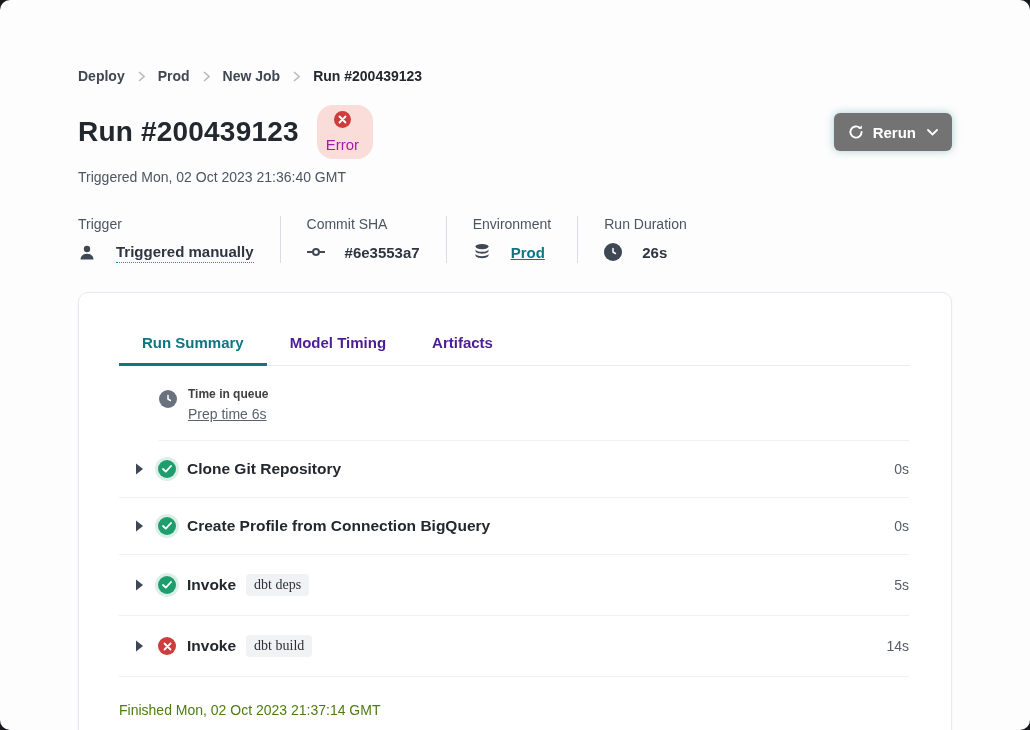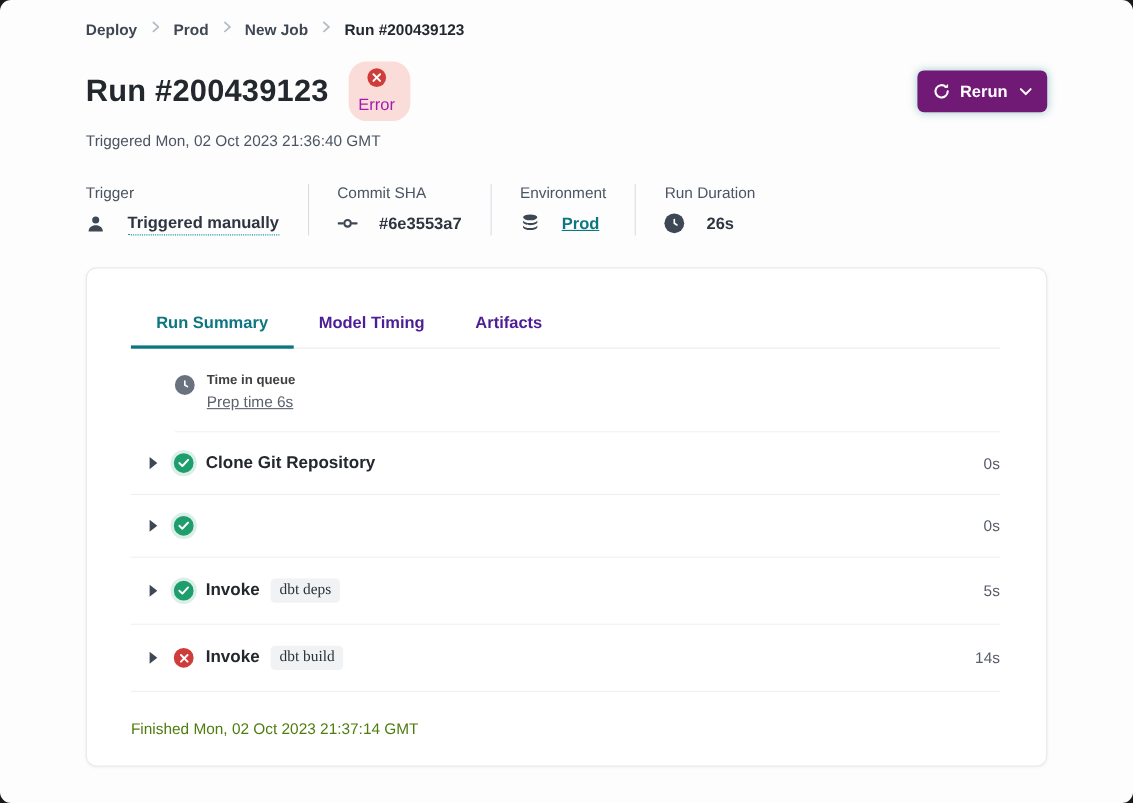--- a/index.html
+++ b/index.html
@@ -12,22 +12,22 @@
   .page{
     position:absolute;inset:0;
     background:#fdfdfd;
     border-radius:10px;
     overflow:hidden;
   }
   .content{padding:0 78px;}
 
   
   .breadcrumb{
-    margin-top:19px;
-    display:flex;align-items:flex-start;gap:13px;
+    margin-top:68px;
+    display:flex;align-items:center;gap:13px;
     font-size:14px;font-weight:600;color:#3f4754;
   }
   .crumb{cursor:pointer;}
   .crumb-sep svg{display:block;}
   .crumb-current{font-weight:700;color:#23272e;}
 
   
   .header-row{
     margin-top:21px;
     display:flex;align-items:center;justify-content:space-between;
@@ -41,21 +41,21 @@
     font-size:15px;color:#a21caf;flex-direction:column;
   }
   .icon-circle{border-radius:50%;display:inline-flex;align-items:center;justify-content:center;flex:none;}
   .red-bg{background:#ce3c3c;}
   .green-bg{background:#1f9e6d;box-shadow:0 0 0 3px rgba(31,158,109,.16);}
   .gray-bg{background:#6a7280;}
   .dark-bg{background:#3e4754;}
 
   .rerun-btn{
     display:flex;align-items:center;gap:9px;
-    background:#701a75;color:#fff;
+    background:#737373;color:#fff;
     border:none;border-radius:6px;
     padding:0 14px;height:38px;
     font-family:inherit;font-size:15px;font-weight:700;
     cursor:pointer;
     box-shadow:0 0 8px rgba(13,118,128,.35);
   }
   .triggered-line{margin-top:10px;font-size:14px;color:#4b5563;}
 
   
   .meta-row{margin-top:31px;display:flex;align-items:stretch;}
@@ -285,20 +285,21 @@
           <span class="caret">
               <svg width="9" height="12" viewBox="0 0 9 12">
                 <path d="M1 0.5l7 5.5-7 5.5z" fill="#3e4754"></path>
               </svg>
             </span>
           <span class="icon-circle green-bg" style="width:18px;height:18px;">
             <svg width="10" height="8" viewBox="0 0 10 8">
                 <polyline points="1,4 3.8,6.6 9,1" fill="none" stroke="#fff" stroke-width="1.8" stroke-linecap="round" stroke-linejoin="round"></polyline>
               </svg>
           </span>
+          <span class="step-title">Create Profile from Connection BigQuery</span>
           <span class="spacer"></span>
           <span class="duration">0s</span>
         </div>
 
         <div class="step-row">
           <span class="caret">
               <svg width="9" height="12" viewBox="0 0 9 12">
                 <path d="M1 0.5l7 5.5-7 5.5z" fill="#3e4754"></path>
               </svg>
             </span>

